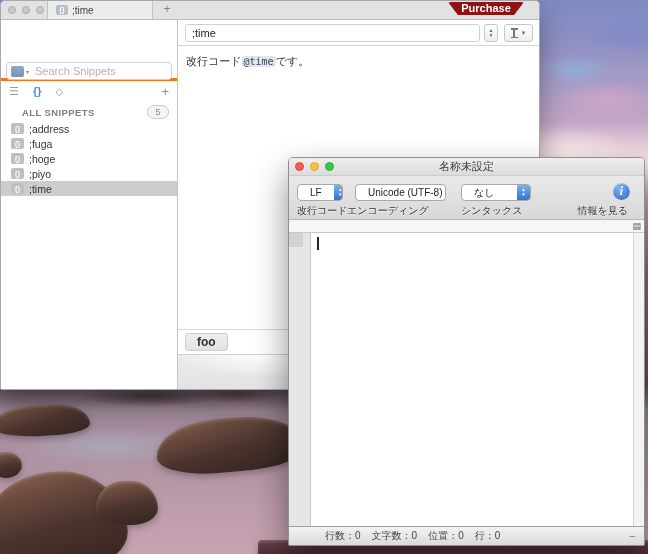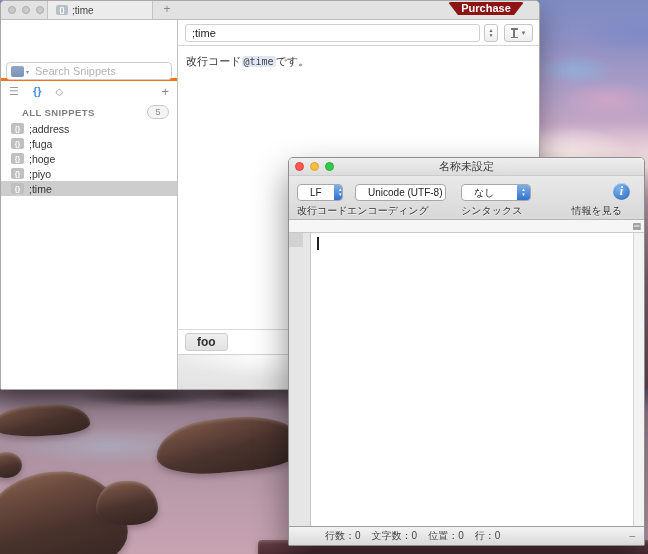--- a/index.html
+++ b/index.html
@@ -271,21 +271,21 @@
     <div class="t-label" style="left:58px;width:106px;">エンコーディング</div>
     <div class="popup" style="left:172px;width:70px;">
       <span class="val">なし</span>
       <span class="cap">
         <span>▲</span>
           <span>▼</span>
       </span>
     </div>
     <div class="t-label" style="left:172px;width:77px;">シンタックス</div>
     <div class="info-btn">i</div>
-    <div class="t-label" style="right:22px;padding-left:29px;">情報を見る</div>
+    <div class="t-label" style="right:16px;padding-left:29px;">情報を見る</div>
   </div>
   <div class="e-navbar">
     <span class="nav-icon">▤</span>
   </div>
   <div class="e-content">
     <div class="gutter">
       <div class="gutter-top"></div>
     </div>
     <div class="caret"></div>
     <div class="e-scroll"></div>

